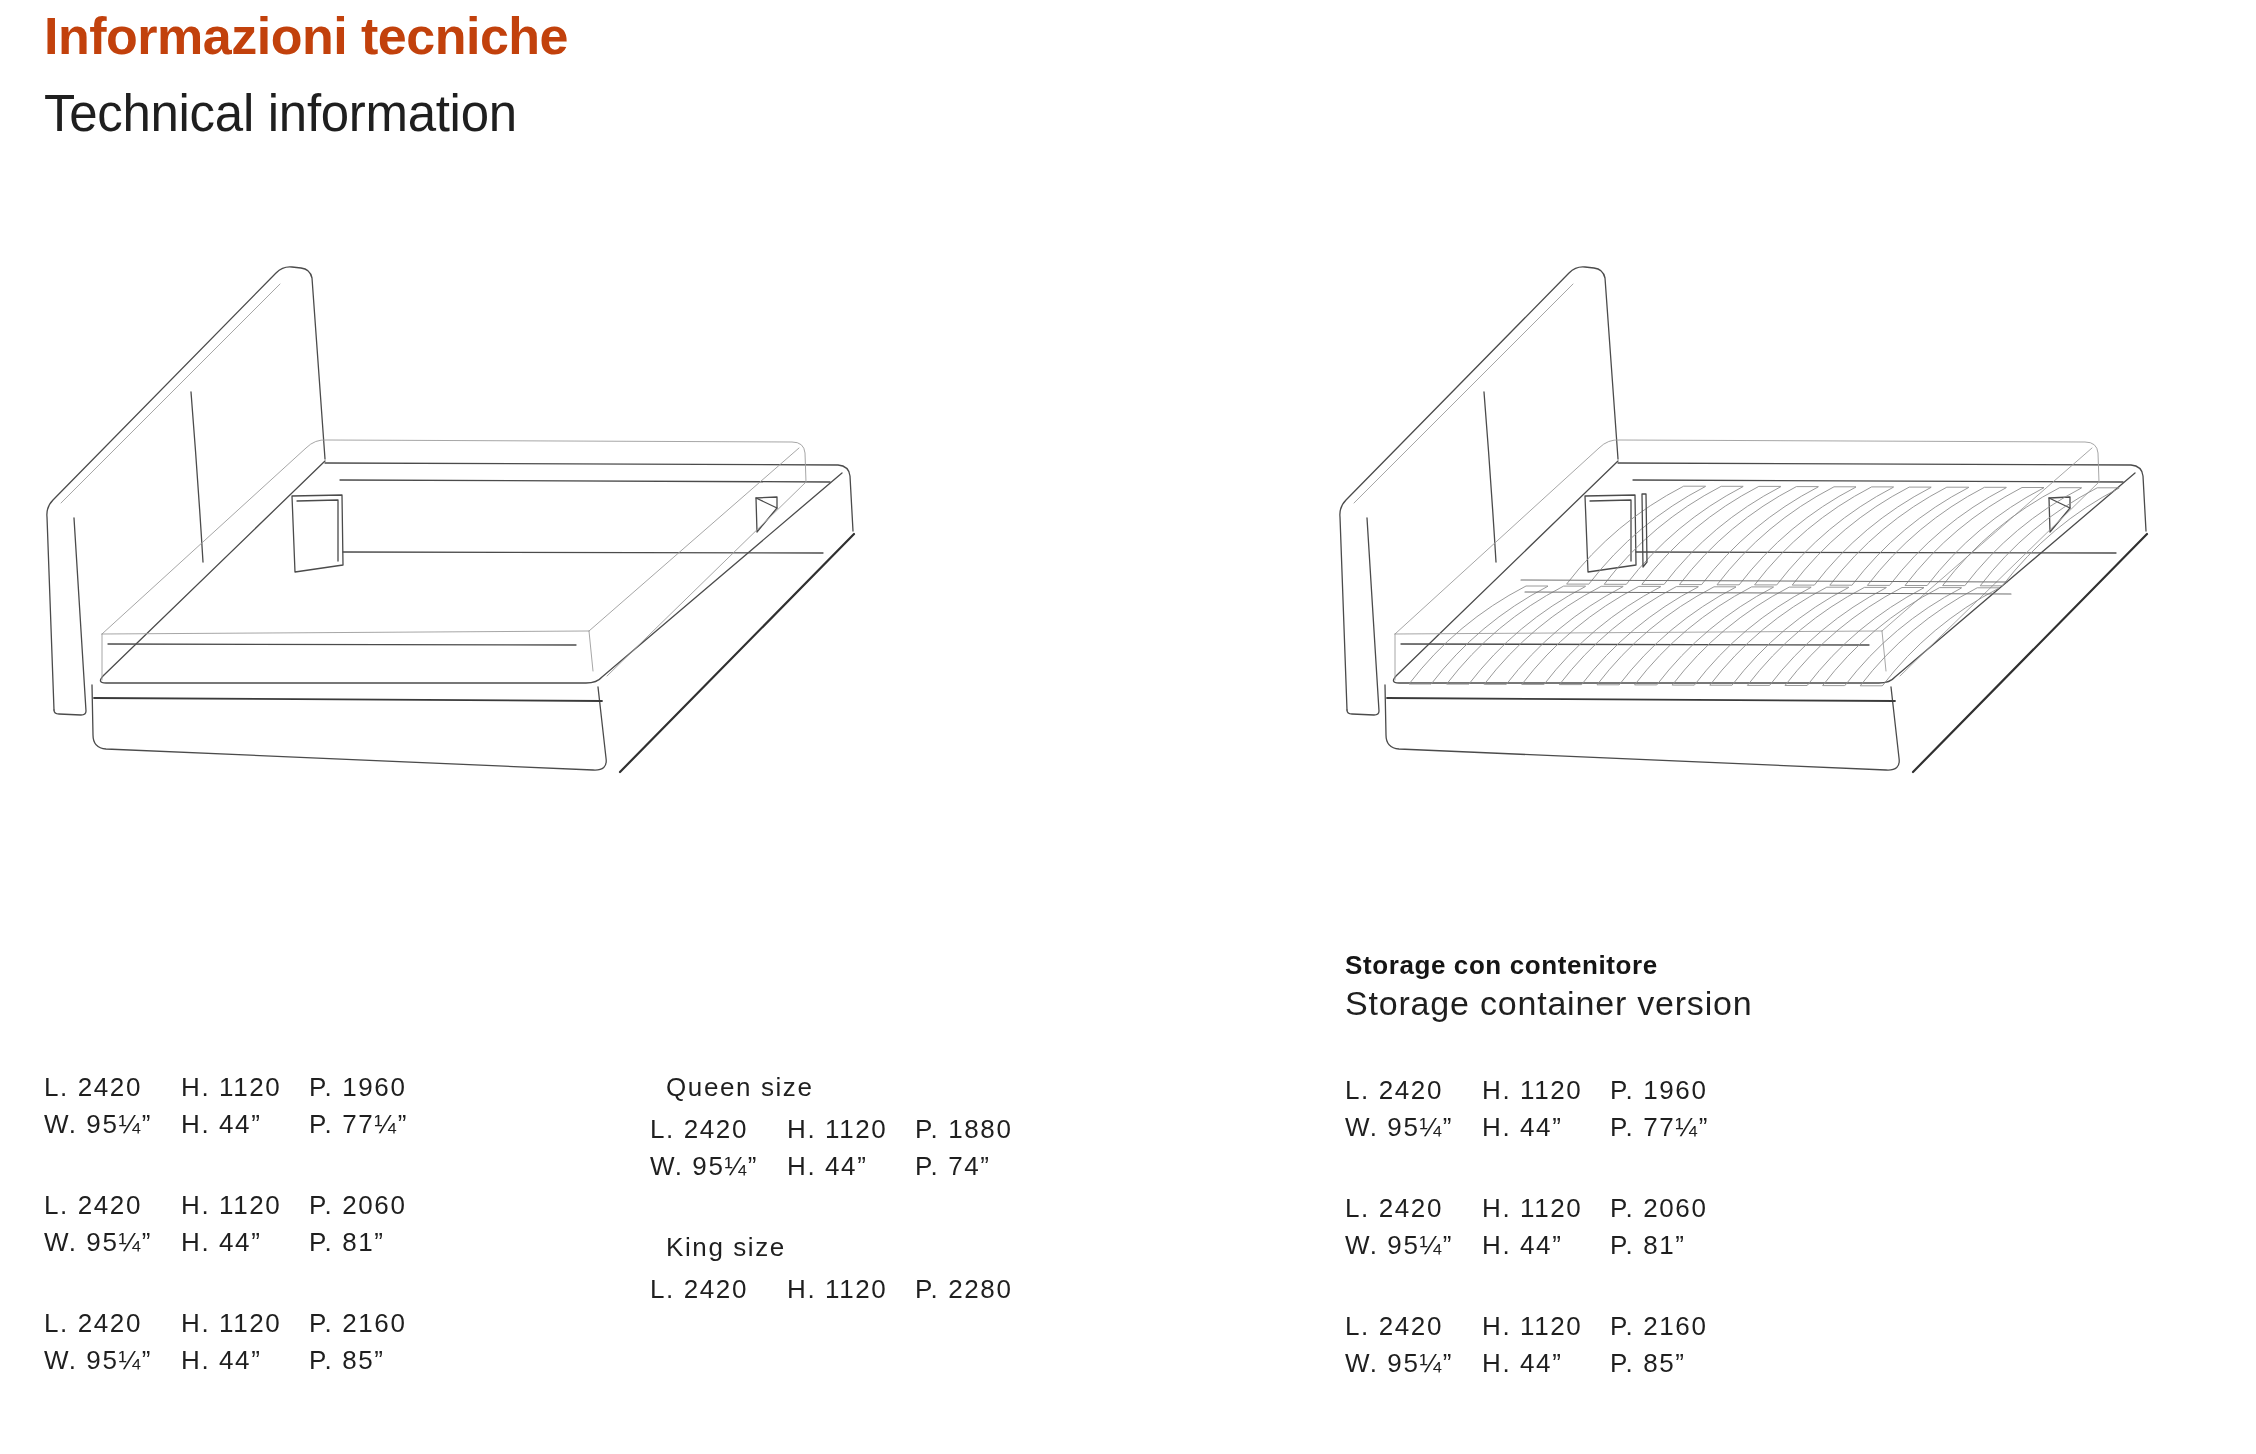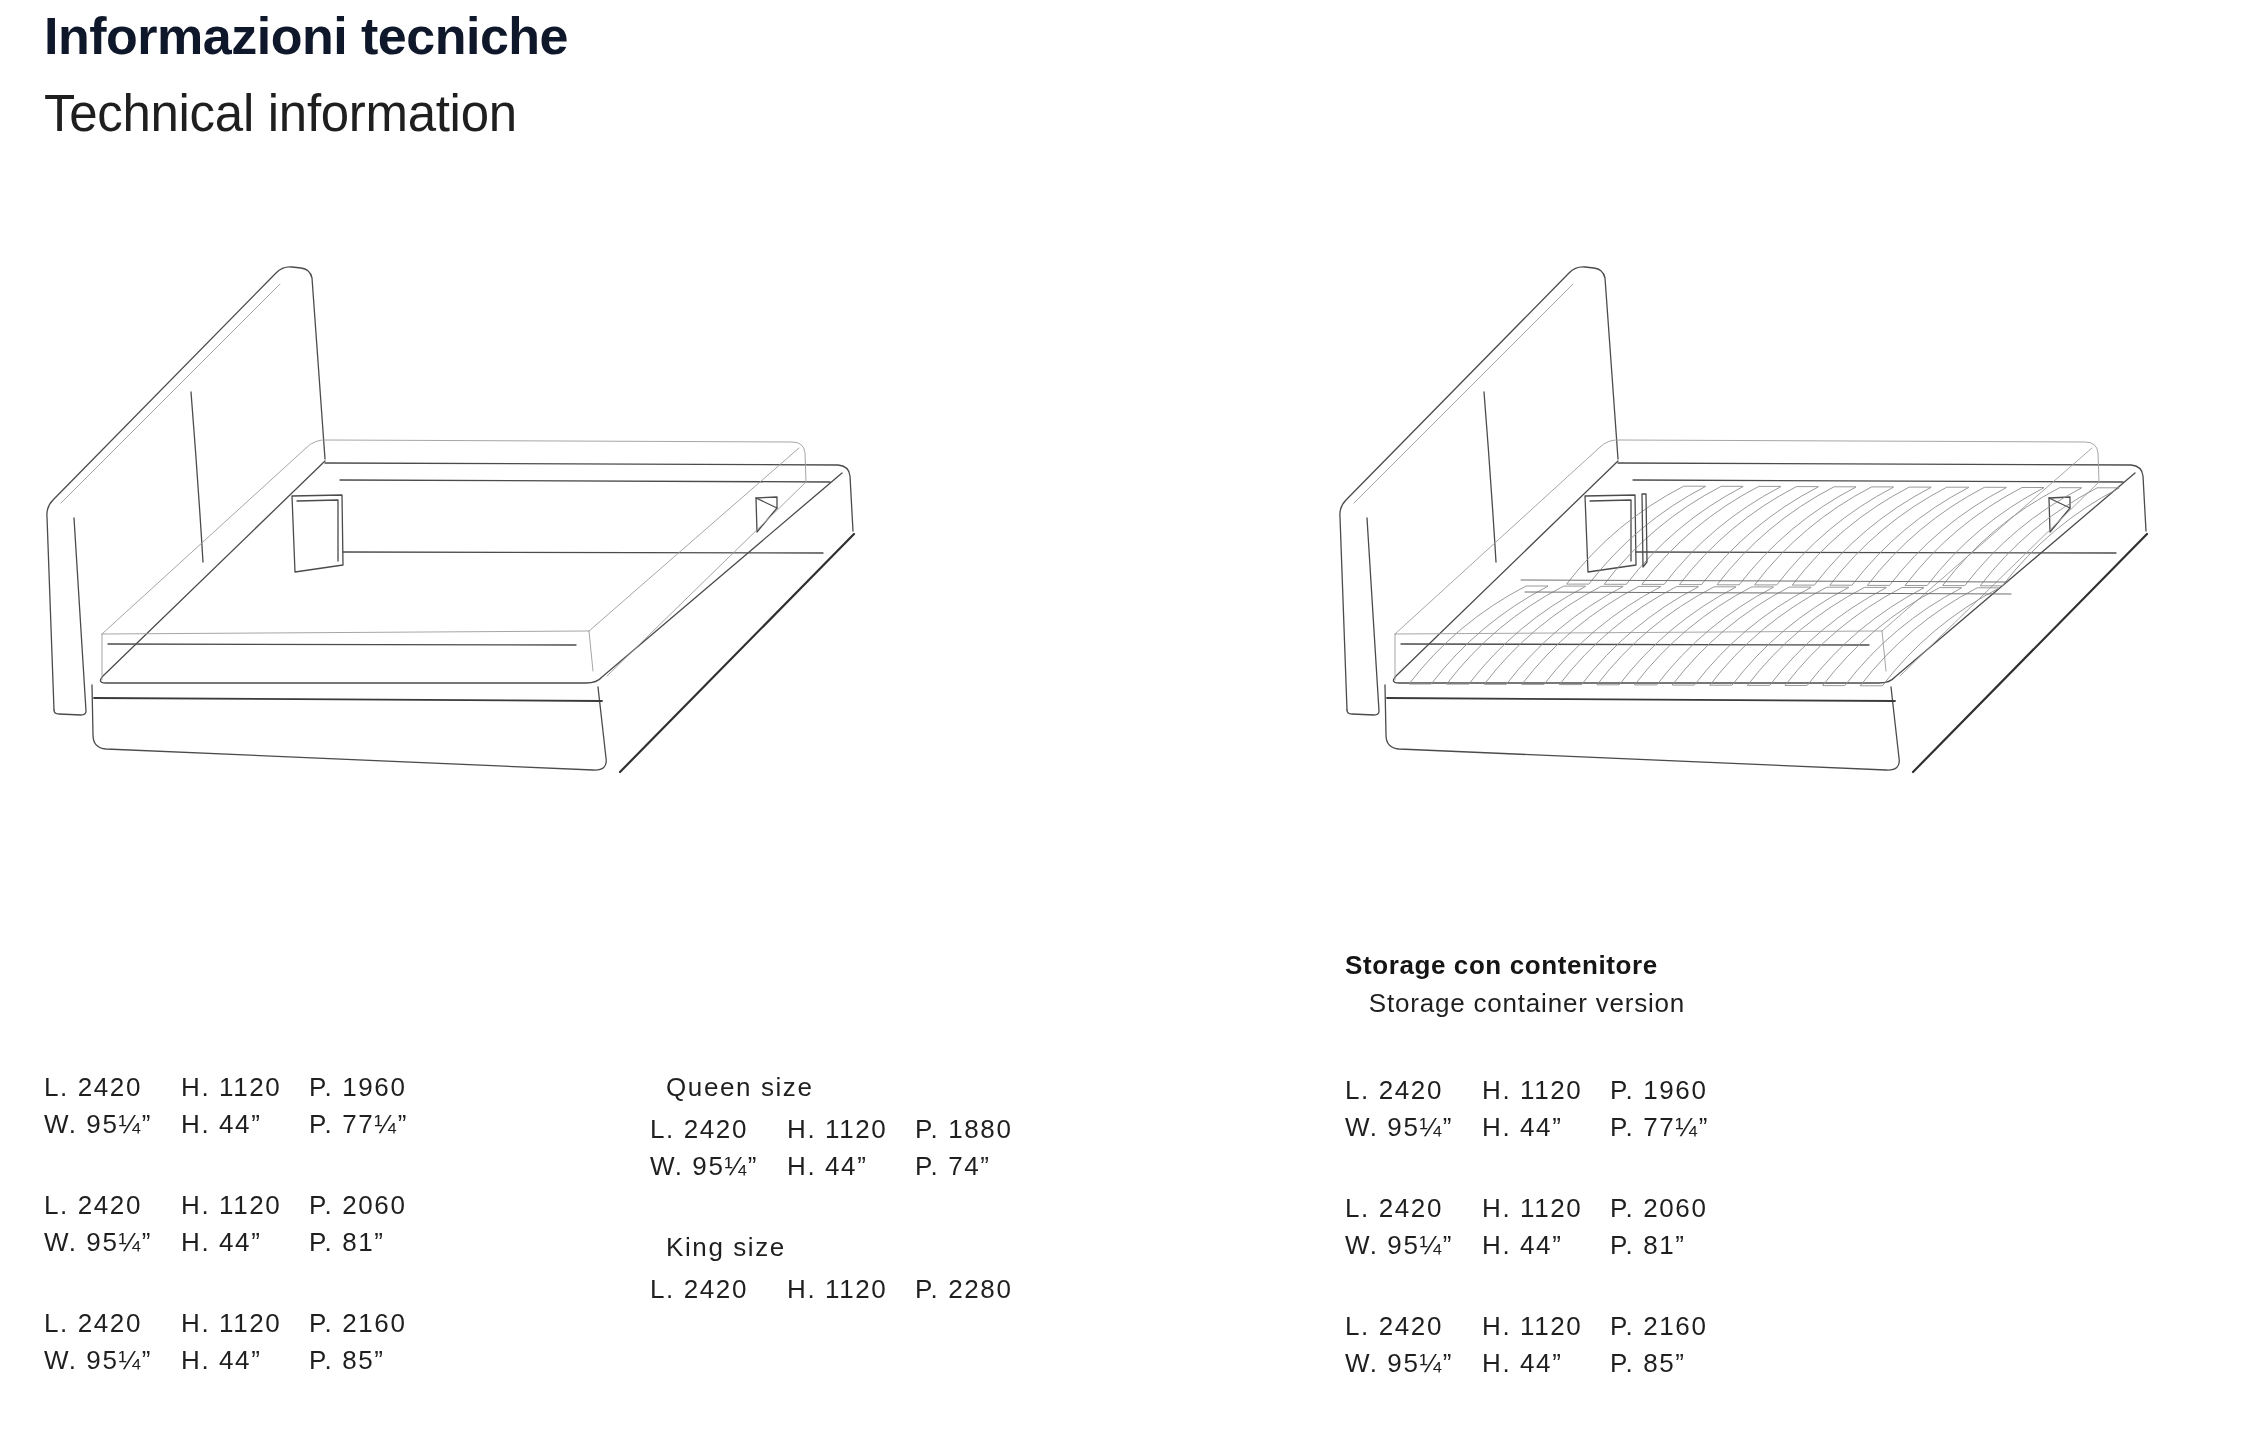--- a/index.html
+++ b/index.html
@@ -2,21 +2,21 @@
 <html><head>
 <meta charset="utf-8">
 <style>
   html,body{margin:0;padding:0;}
   body{
     width:2256px;height:1454px;position:relative;background:#ffffff;
     font-family:"Liberation Sans", sans-serif;color:#1b1b1b;overflow:hidden;
     -webkit-font-smoothing:antialiased;
   }
   .title-block{position:absolute;left:44px;top:6px;}
-  .title-it{font-size:52px;font-weight:700;line-height:60px;letter-spacing:-0.5px;color:#0f172a;}
+  .title-it{font-size:52px;font-weight:700;line-height:60px;letter-spacing:-0.5px;color:#c2410c;}
   .title-en{font-size:51px;font-weight:400;line-height:60px;letter-spacing:-0.3px;color:#1f1f1f;margin-top:18px;}
 
   .drawing{position:absolute;width:850px;height:560px;}
   .drawing-left{left:40px;top:240px;}
   .drawing-right{left:1333px;top:240px;}
 
   
   .ln{stroke:#4b4b4b;stroke-width:1.3;fill:none;}
   .lt{stroke:#9c9c9c;stroke-width:0.9;fill:none;}
   .sm{stroke:#3a3a3a;stroke-width:1.8;fill:none;}
@@ -31,21 +31,21 @@
 
   .dim-block{margin-bottom:44px;}
   .dim-line{display:block;}
   .seg{display:inline-block;}
   .s1{min-width:137px;}
   .s2{min-width:128px;}
 
   .size-heading{margin-bottom:5px;margin-left:16px;}
 
   .storage-heading-it{font-weight:700;font-size:26px;line-height:38px;letter-spacing:0.6px;color:#151515;}
-  .storage-heading-en{font-weight:400;font-size:26px;line-height:38px;letter-spacing:0.8px;color:#1f1f1f;text-align:center;}
+  .storage-heading-en{font-weight:400;font-size:34px;line-height:38px;letter-spacing:0.8px;color:#1f1f1f;}
   .storage-gap{height:50px;}
 </style>
 </head>
 <body>
 
 <div class="title-block">
   <div class="title-it">Informazioni tecniche</div>
   <div class="title-en">Technical information</div>
 </div>
 

